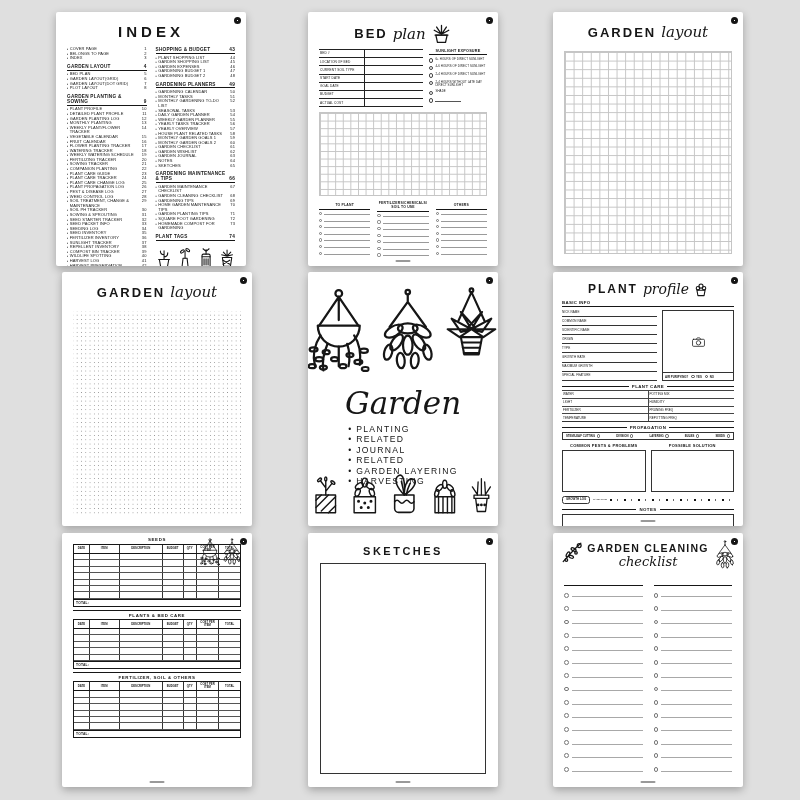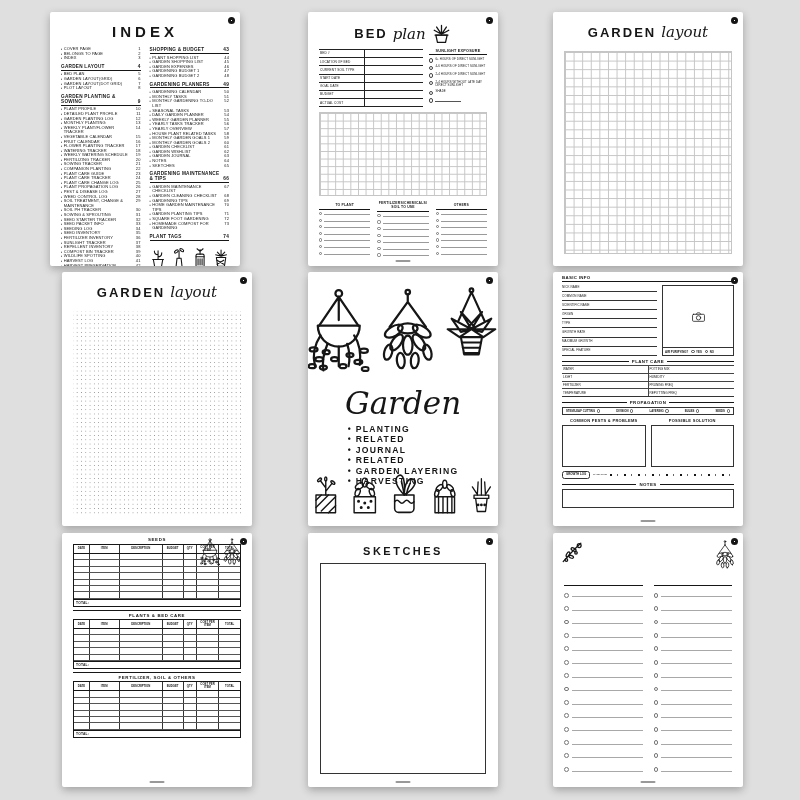--- a/index.html
+++ b/index.html
@@ -1,20 +1,20 @@
 <!DOCTYPE html>
 <html style="--bg: #dfdfdf; --page: #ffffff; --ink: #161616; --grid: #c5c5c5;"><head>
 <meta charset="utf-8">
 <style>
   *{margin:0;padding:0;box-sizing:border-box}
   html,body{width:800px;height:800px}
   body{font-family:"Liberation Sans",sans-serif;background:var(--bg,#dfdfdf);position:relative;color:var(--ink,#161616)}
   .canvas{position:absolute;inset:0;background:var(--bg,#dfdfdf)}
   .page{position:absolute;width:190px;height:254px;background:var(--page,#fff);box-shadow:0 3px 9px rgba(0,0,0,.28);border-radius:2px;overflow:hidden}
-  .p1{left:50px;top:12px}.p2{left:308px;top:12px}.p3{left:553px;top:12px}
+  .p1{left:56px;top:12px}.p2{left:308px;top:12px}.p3{left:553px;top:12px}
   .p4{left:62px;top:272px}.p5{left:308px;top:272px}.p6{left:553px;top:272px}
   .p7{left:62px;top:533px}.p8{left:308px;top:533px}.p9{left:553px;top:533px}
   .corner{position:absolute;top:5px;right:5px;width:7px;height:7px;border-radius:50%;
     background:radial-gradient(circle,#fff 0 .9px,var(--ink,#161616) 1px 3.5px);}
   .fmark{position:absolute;bottom:4px;left:50%;transform:translateX(-50%);width:15px;height:1.6px;background:#777;opacity:.75;border-radius:1px}
   .ill{stroke:var(--ink,#161616);fill:none;stroke-width:1.6;stroke-linecap:round;stroke-linejoin:round}
   .script{font-family:"DejaVu Serif",serif;font-style:italic;font-weight:normal}
 
   
   .idx-title{text-align:center;font-size:15px;letter-spacing:4px;font-weight:bold;padding:11px 0 5px}
@@ -61,21 +61,21 @@
   .gl-grid{border:.7px solid var(--grid);
     background-image:linear-gradient(to right,var(--grid) .7px,transparent .7px),linear-gradient(to bottom,var(--grid) .7px,transparent .7px);
     background-size:8.6px 8.6px}
   .gl-dots{background-image:radial-gradient(circle,#8f8f8f .55px,transparent .85px);background-size:4.3px 4.3px;background-position:2px 2px}
 
   
   .cov-hang{display:flex;justify-content:center;align-items:flex-start;gap:7px;margin-top:9px;height:106px}
   .cov-hang svg{height:100%}
   .cov-hang svg:nth-child(3){height:86%}
   .cov-title{text-align:center;font-size:31px;margin-top:-2px}
-  .cov-bullets{width:fit-content;margin:3px auto 12px;font-size:8.6px;font-weight:bold;letter-spacing:1.3px;line-height:1.22}
+  .cov-bullets{width:fit-content;margin:3px auto 12px;font-size:8.6px;font-weight:normal;letter-spacing:1.3px;line-height:1.22}
   .cov-bullet::before{content:"• ";font-size:8.6px}
   .cov-pots{position:absolute;bottom:3px;left:0;right:0;display:flex;justify-content:center;align-items:flex-end;gap:3px;height:56px}
   .cov-pots svg{height:92%}
   .cov-pots svg:nth-child(3){height:100%}
 
   
   .pp{padding:0 9px;font-size:3.1px}
   .pp-head{display:flex;align-items:flex-end;font-weight:bold;font-size:4.4px;letter-spacing:.3px;border-bottom:1px solid var(--ink);padding-bottom:1px;margin-top:3px}
   .pp-main{display:flex;gap:5px;margin-top:1px}
   .pp-fields{width:95px}
@@ -842,20 +842,27 @@
           <use href="#pot-d"></use>
         </svg>
       <svg class="ill" viewBox="0 0 40 52">
           <use href="#pot-e"></use>
         </svg>
     </div>
   </section>
 
   <section class="page p6">
     <span class="corner"></span>
+    <div class="tbar" style="padding-top:9px">
+      <span class="t-caps" style="font-size:12px">PLANT</span>
+      <span class="t-scr script" style="font-size:14px">profile</span>
+      <svg class="ill" style="width:14px;height:15px" viewBox="0 0 20 22">
+          <use href="#profile-pot"></use>
+        </svg>
+    </div>
     <div class="pp">
       <div class="pp-head">
           <span class="idx-label">BASIC INFO</span>
         </div>
       <div class="pp-main">
         <div class="pp-fields">
 
         <div class="pp-field">NICK NAME</div>
             <div class="pp-field">COMMON NAME</div>
             <div class="pp-field">SCIENTIFIC NAME</div>
@@ -1185,20 +1192,24 @@
   </section>
 
   <section class="page p9">
     <span class="corner"></span>
     <svg class="ill cl-ill-l" viewBox="0 0 30 30">
         <use href="#flower"></use>
       </svg>
     <svg class="ill cl-ill-r" viewBox="0 0 44 66">
         <use href="#hang-b"></use>
       </svg>
+    <div class="cl-titlewrap">
+      <div class="cl-t1">GARDEN CLEANING</div>
+      <div class="cl-t2 script">checklist</div>
+    </div>
     <div class="cl-cols">
       <div class="cl-col">
         <div class="cl-row">
             <span class="cl-circ"></span>
             <span class="cl-line"></span>
           </div>
           <div class="cl-row">
             <span class="cl-circ"></span>
             <span class="cl-line"></span>
           </div>

